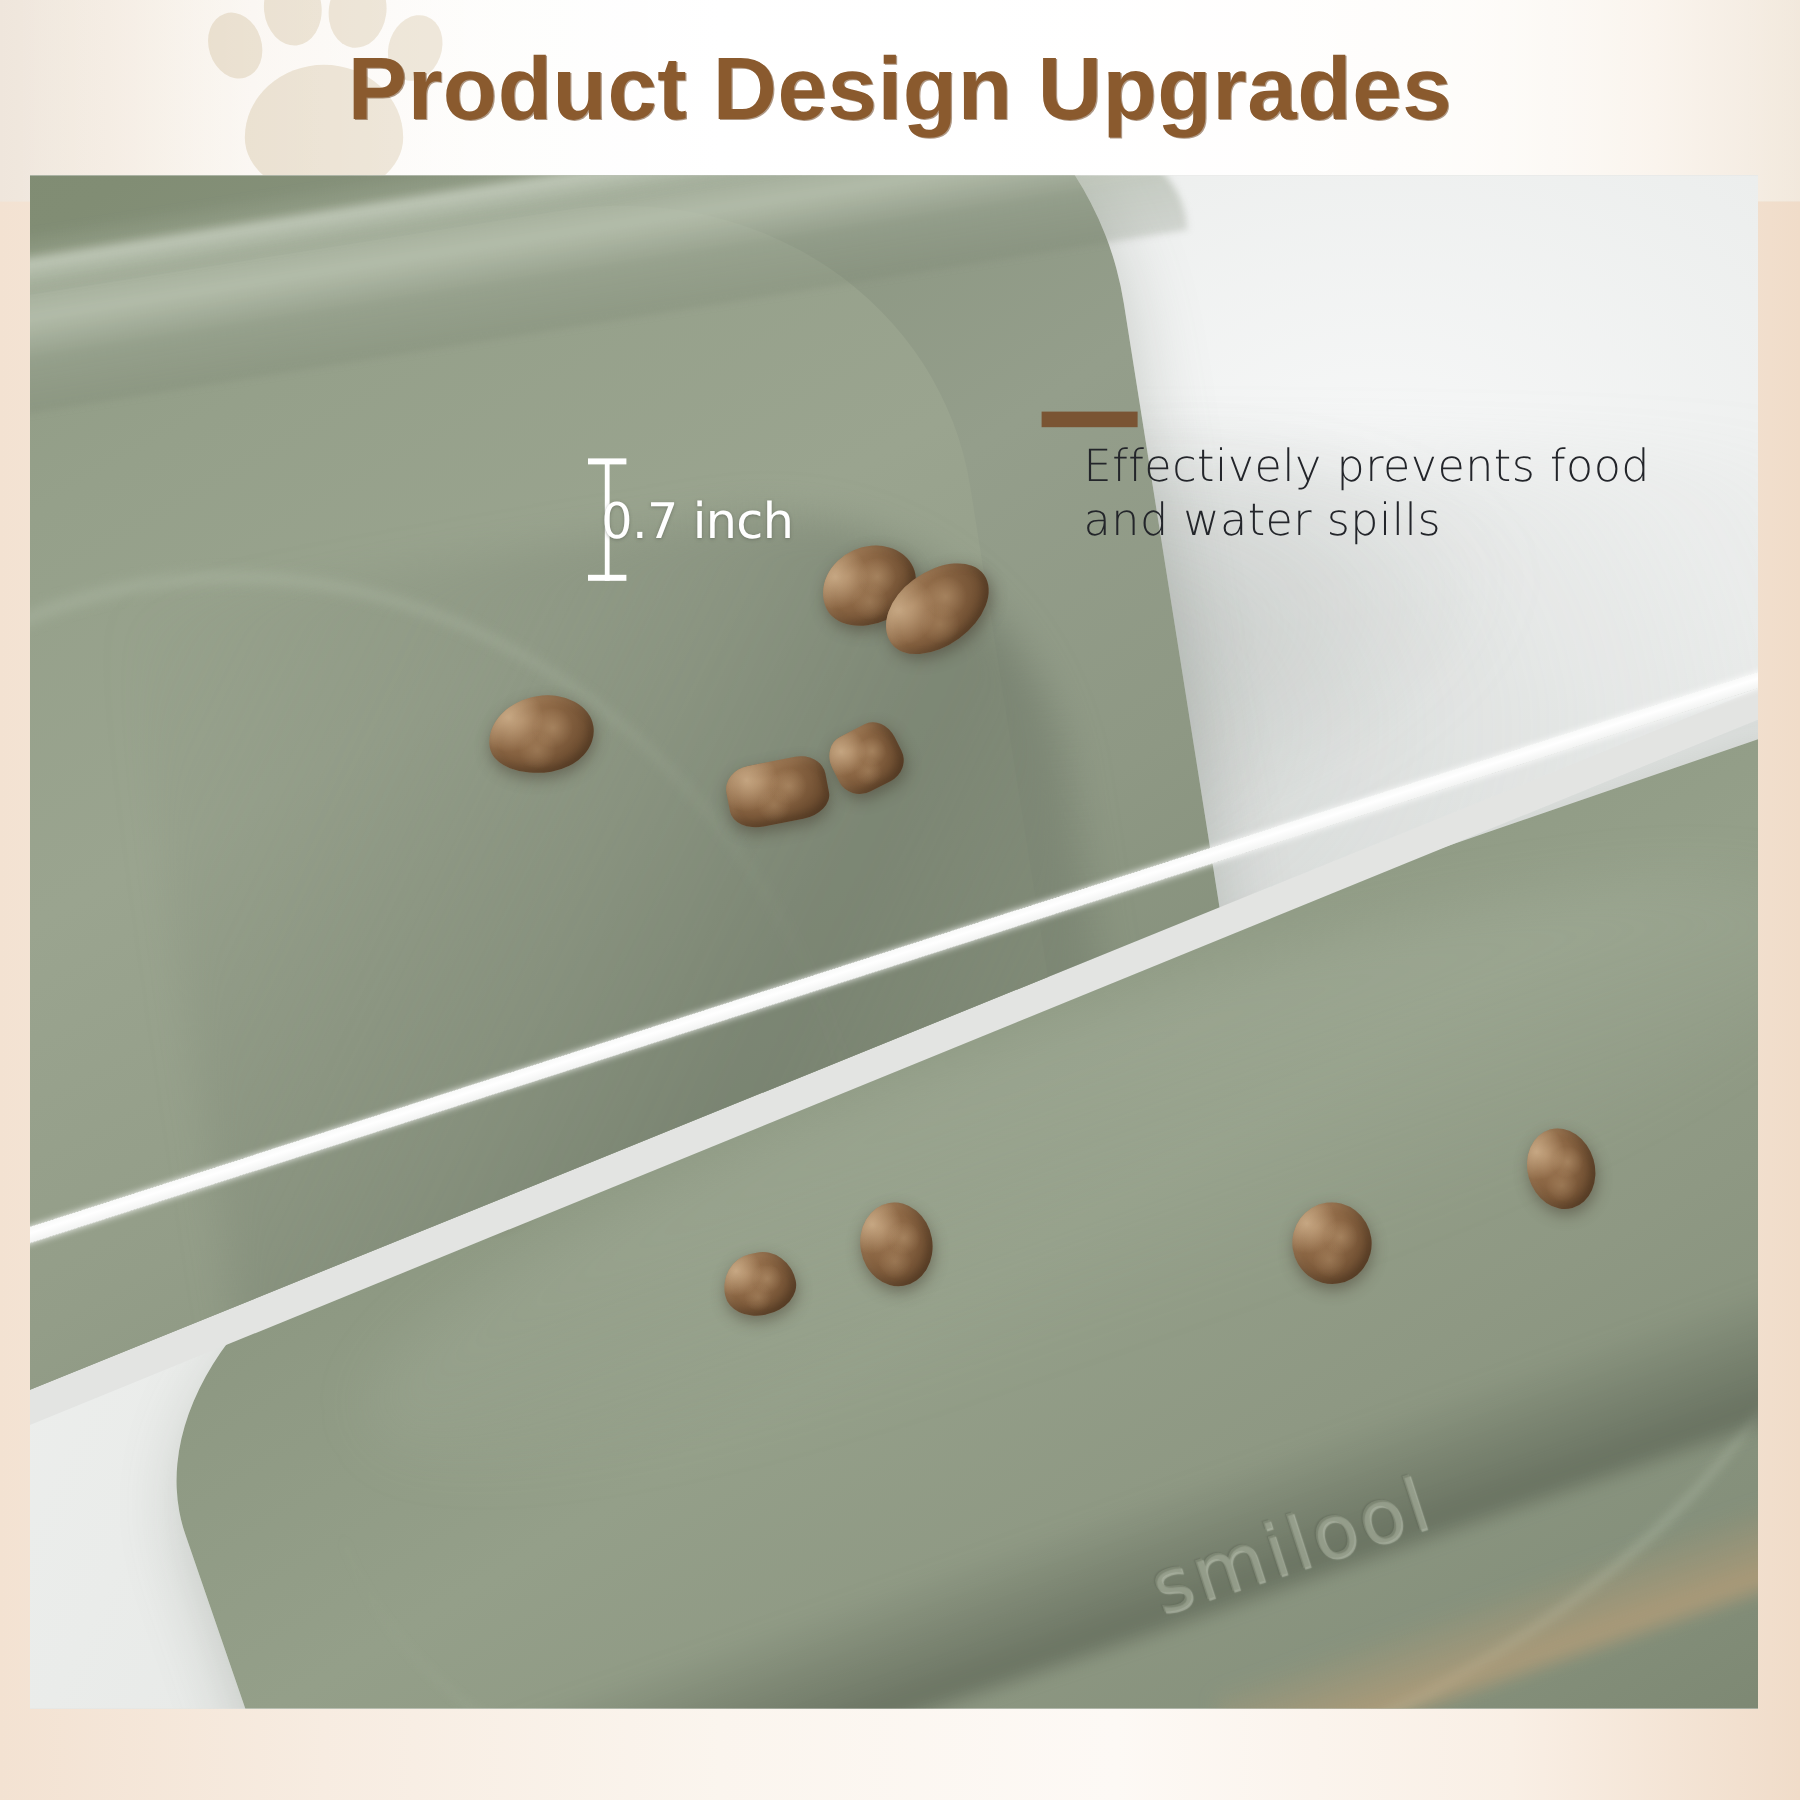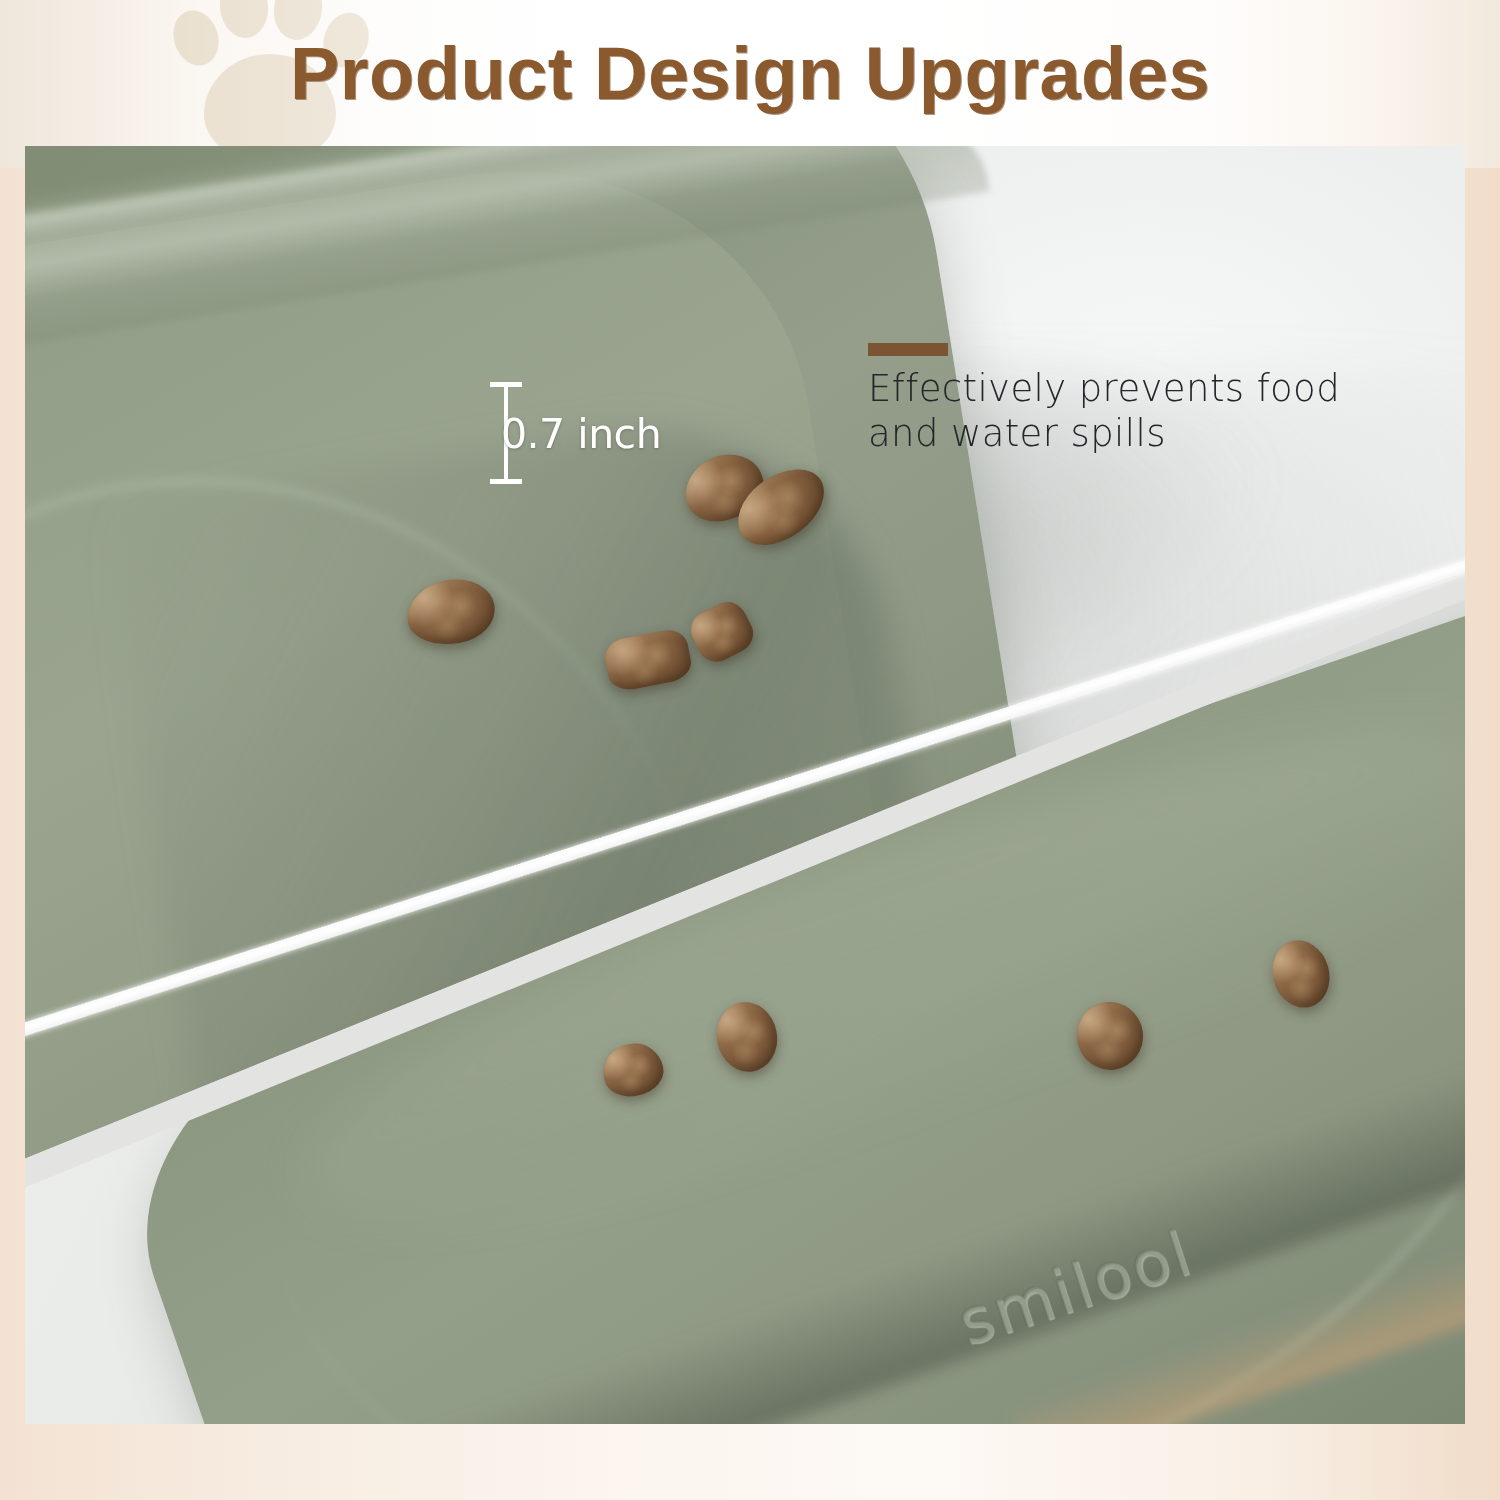--- a/index.html
+++ b/index.html
@@ -344,20 +344,21 @@
     font-stretch: condensed;
   }
   .callout-sub {
     font-size: 38px;
     font-weight: 300;
     color: #23252a;
     line-height: 1.22;
     margin-top: 6px;
     font-family: "DejaVu Sans", sans-serif;
     letter-spacing: 0.4px;
+    margin-left: 35px;
   }
 
   #callout-edges { left: 843px; top: 197px; }
   #callout-edges .callout-sub { font-size: 37px; }
 
   
   .dimension {
     position: absolute;
     left: 424px; top: 232px;
     width: 160px; height: 112px;

